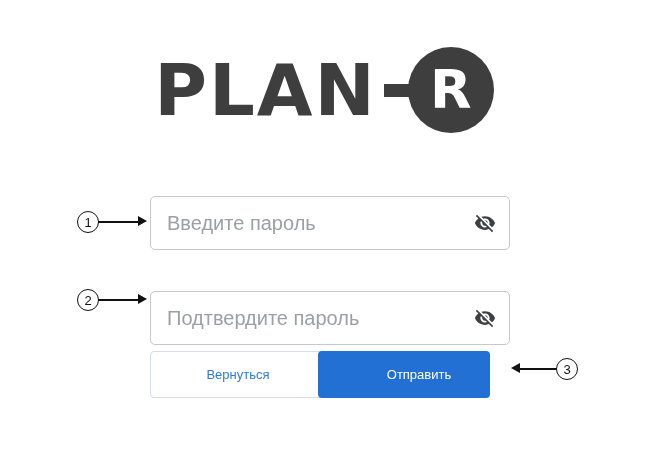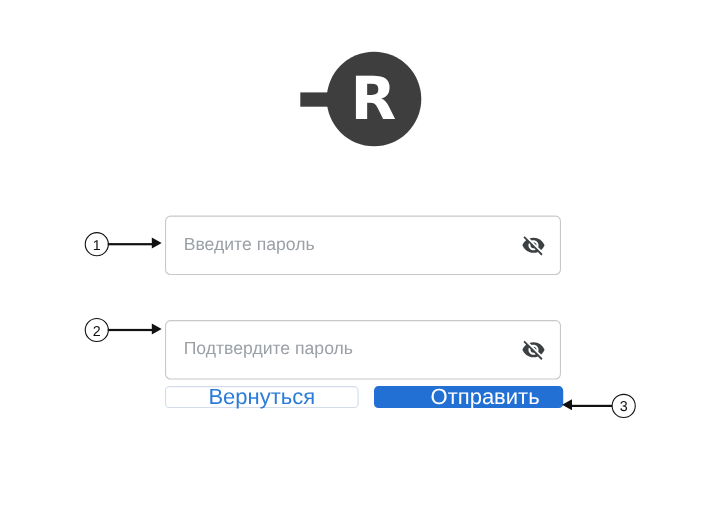--- a/index.html
+++ b/index.html
@@ -18,31 +18,31 @@
     display:flex;align-items:center;justify-content:center;flex:0 0 auto;}
   .logo-badge-letter{font-family:"DejaVu Sans",sans-serif;font-weight:700;
     font-size:54px;color:#ffffff;line-height:1;user-select:none;}
 
   
   .input-wrap{position:absolute;left:150px;width:360px;height:54px;}
   .input-wrap.first{top:196px;}
   .input-wrap.second{top:291px;}
   .pw-input{box-sizing:border-box;width:100%;height:100%;
     border:1px solid #c8c8c8;border-radius:5px;padding:0 23px 0 16px;
-    font-family:"Liberation Sans",sans-serif;font-size:16px;color:#b91c1c;outline:none;background:#fff;}
+    font-family:"Liberation Sans",sans-serif;font-size:20px;color:#b91c1c;outline:none;background:#fff;}
   .pw-input::placeholder{color:#9aa0a6;opacity:1;}
   .eye{position:absolute;right:14px;top:50%;transform:translateY(-50%);
     width:22px;height:22px;cursor:pointer;display:flex;align-items:center;justify-content:center;}
 
   
-  .btn{position:absolute;top:351px;height:20px;border-radius:4px;box-sizing:border-box;
-    font-family:"Liberation Sans",sans-serif;font-size:20px;cursor:pointer;
+  .btn{position:absolute;top:351px;height:47px;border-radius:4px;box-sizing:border-box;
+    font-family:"Liberation Sans",sans-serif;font-size:13px;cursor:pointer;
     display:flex;align-items:center;justify-content:center;}
   .back-btn{left:150px;width:176px;background:#ffffff;color:#2b7cd9;border:1px solid #d3dce8;}
-  .submit-btn{left:340px;width:172px;background:#2270d3;color:#ffffff;border:none;padding-left:36px;}
+  .submit-btn{left:318px;width:172px;background:#2270d3;color:#ffffff;border:none;padding-left:36px;}
 
   
   .callout{position:absolute;}
   .callout-circle{position:absolute;box-sizing:border-box;width:22px;height:22px;
     border:1.4px solid #111;border-radius:50%;background:#fff;color:#111;
     display:flex;align-items:center;justify-content:center;font-size:13px;line-height:1;}
   .callout-line{position:absolute;height:1.5px;background:#111;}
   .arrow{position:absolute;width:0;height:0;
     border-top:5.5px solid transparent;border-bottom:5.5px solid transparent;}
   .arrow-right{border-left:9px solid #111;}
@@ -54,20 +54,21 @@
   .callout-1 .arrow,.callout-2 .arrow{left:61px;top:5px;}
   .callout-3{left:511px;top:358px;width:68px;height:22px;}
   .callout-3 .arrow{left:0;top:5px;}
   .callout-3 .callout-line{left:8px;top:10px;width:38px;}
   .callout-3 .callout-circle{left:45px;top:0;}
 </style>
 </head>
 <body>
 
 <div class="logo">
+  <span class="logo-text">PLAN</span>
   <span class="logo-dash"></span>
   <span class="logo-badge">
     <span class="logo-badge-letter">R</span>
   </span>
 </div>
 
 <div class="input-wrap first">
   <input class="pw-input" type="password" placeholder="Введите пароль" style="">
   <span class="eye">
     <svg width="22" height="22" viewBox="0 0 24 24" fill="#3c4043" xmlns="http://www.w3.org/2000/svg">

